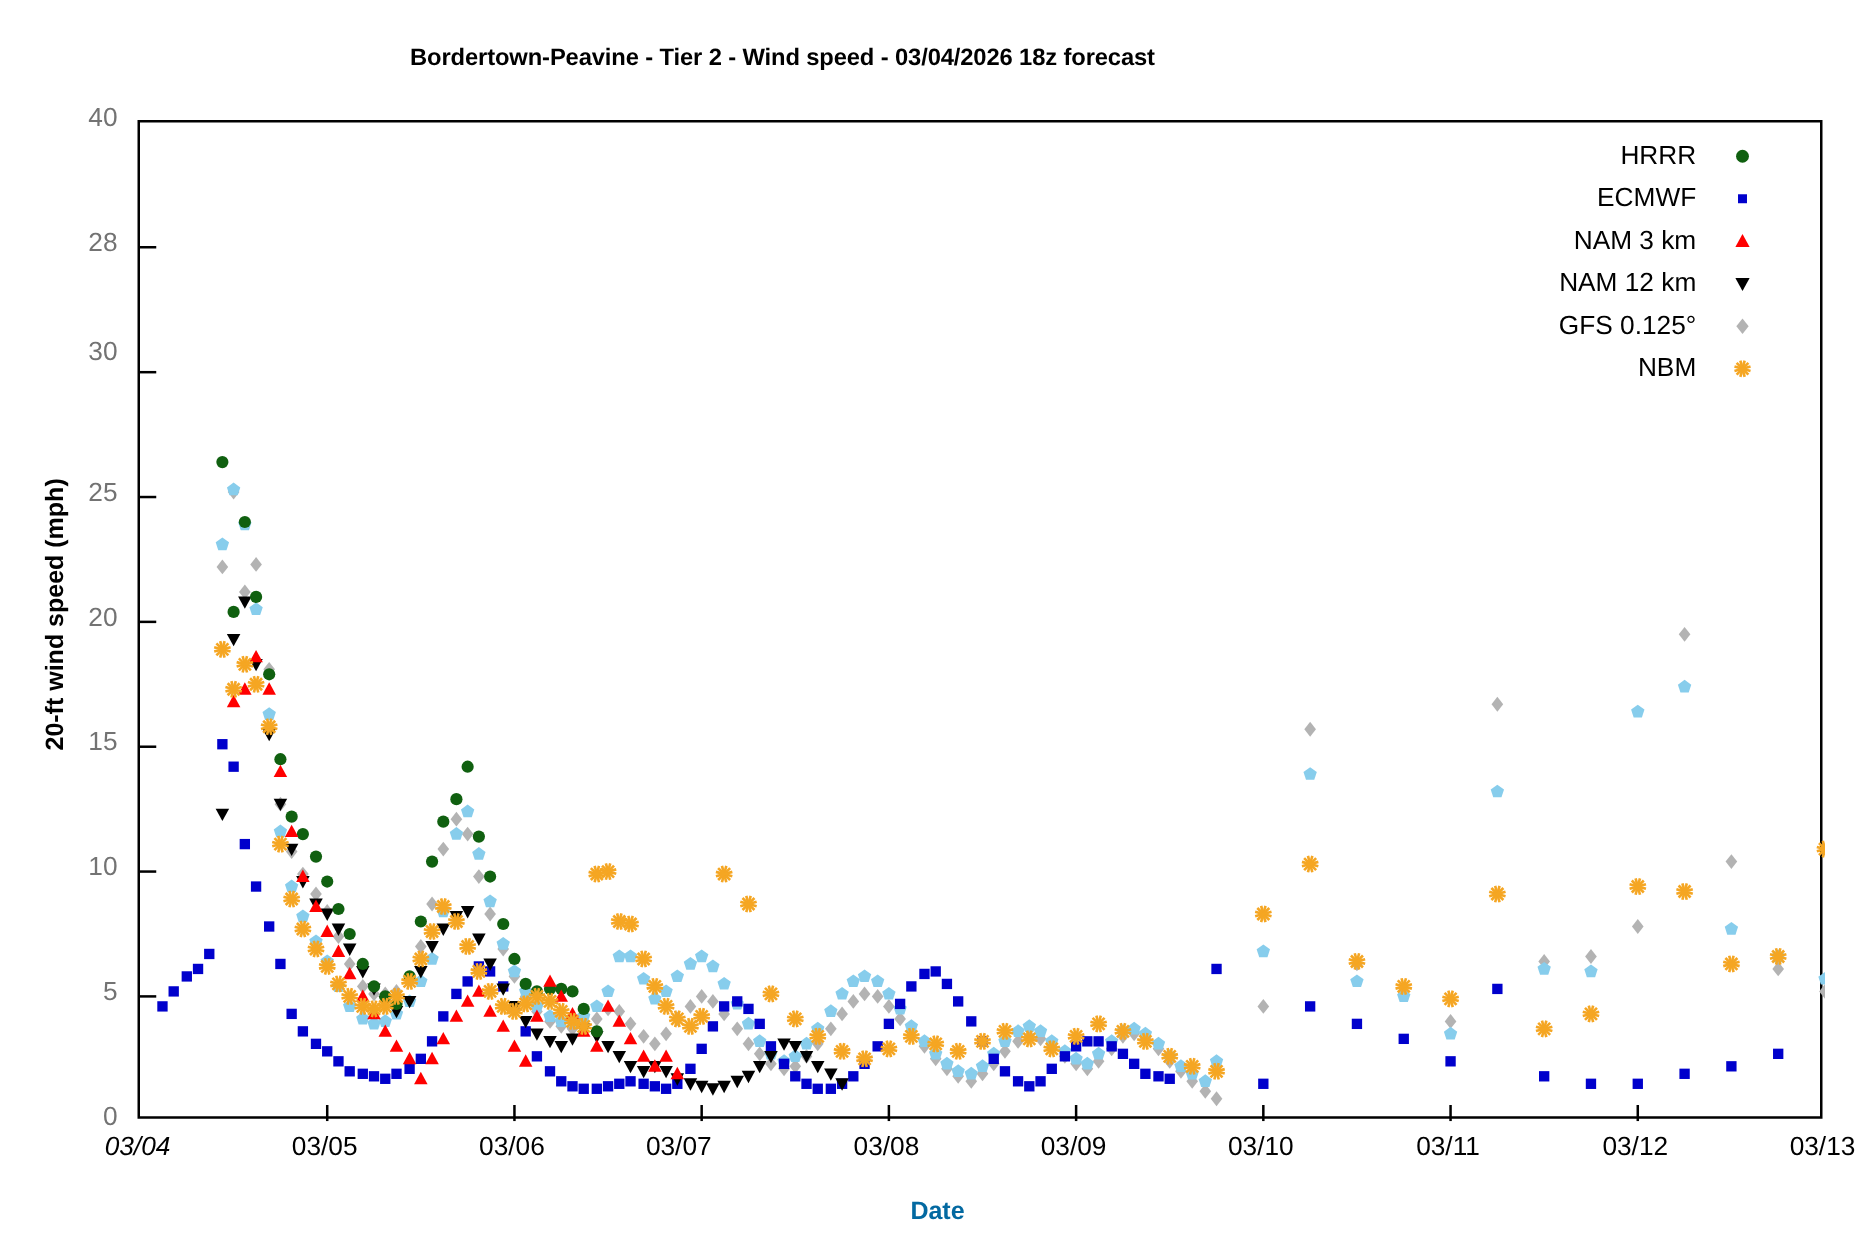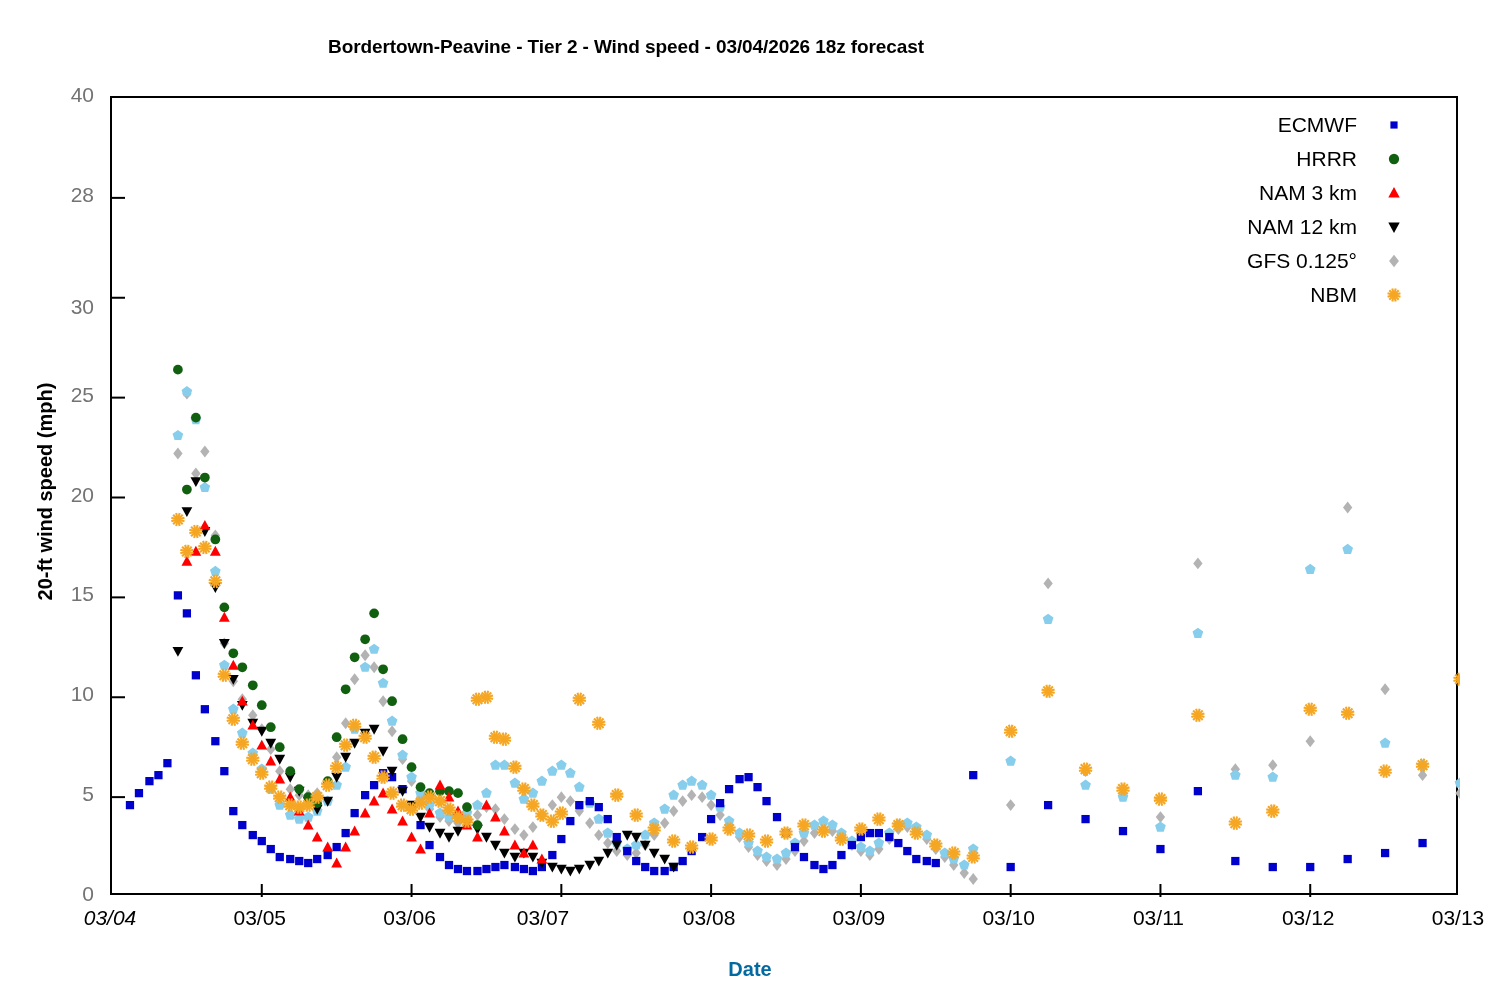--- a/index.html
+++ b/index.html
@@ -62,21 +62,21 @@
 
   <div id="chart-title">Bordertown-Peavine - Tier 2 - Wind speed - 03/04/2026 18z forecast</div>
 
   <div id="ytick-wrap">
       <div class="ytick-label" style="top: 799px;">0</div>
       <div class="ytick-label" style="top: 699.125px;">5</div>
       <div class="ytick-label" style="top: 599.25px;">10</div>
       <div class="ytick-label" style="top: 499.375px;">15</div>
       <div class="ytick-label" style="top: 399.5px;">20</div>
       <div class="ytick-label" style="top: 299.625px;">25</div>
-      <div class="ytick-label" style="top: 212px;">30</div>
+      <div class="ytick-label" style="top: 187px;">30</div>
       <div class="ytick-label" style="top: 99.875px;">28</div>
       <div class="ytick-label" style="top: 0px;">40</div>
     </div>
 
   <div id="plot-frame">
     <svg id="plot-canvas" viewBox="0 0 1348 799" preserveAspectRatio="none">
         <line x1="0" y1="699.125" x2="13" y2="699.125" stroke="#000" stroke-width="2"></line>
         <line x1="0" y1="599.25" x2="13" y2="599.25" stroke="#000" stroke-width="2"></line>
         <line x1="0" y1="499.375" x2="13" y2="499.375" stroke="#000" stroke-width="2"></line>
         <line x1="0" y1="399.5" x2="13" y2="399.5" stroke="#000" stroke-width="2"></line>
@@ -1162,32 +1162,32 @@
     </div>
 
   <div id="ylabel-holder">
     <div id="ylabel">20-ft wind speed (mph)</div>
   </div>
 
   <div id="xlabel">Date</div>
 
   <div id="legend">
       <div class="legend-row">
+        <div class="legend-label">HRRR</div>
+        <div class="legend-marker">
+          <svg width="22" height="22" viewBox="0 0 22 22">
+            <circle cx="11" cy="11" r="5.152" fill="#106010"></circle>
+          </svg>
+        </div>
+      </div>
+      <div class="legend-row">
         <div class="legend-label">ECMWF</div>
         <div class="legend-marker">
           <svg width="22" height="22" viewBox="0 0 22 22">
             <rect x="7.412000000000001" y="7.412000000000001" width="7.175999999999999" height="7.175999999999999" fill="#0000cc"></rect>
-          </svg>
-        </div>
-      </div>
-      <div class="legend-row">
-        <div class="legend-label">HRRR</div>
-        <div class="legend-marker">
-          <svg width="22" height="22" viewBox="0 0 22 22">
-            <circle cx="11" cy="11" r="5.152" fill="#106010"></circle>
           </svg>
         </div>
       </div>
       <div class="legend-row">
         <div class="legend-label">NAM 3 km</div>
         <div class="legend-marker">
           <svg width="22" height="22" viewBox="0 0 22 22">
             <polygon points="11,5.12 16.712,15.591999999999999 5.288,15.591999999999999" fill="#ff0000"></polygon>
           </svg>
         </div>

